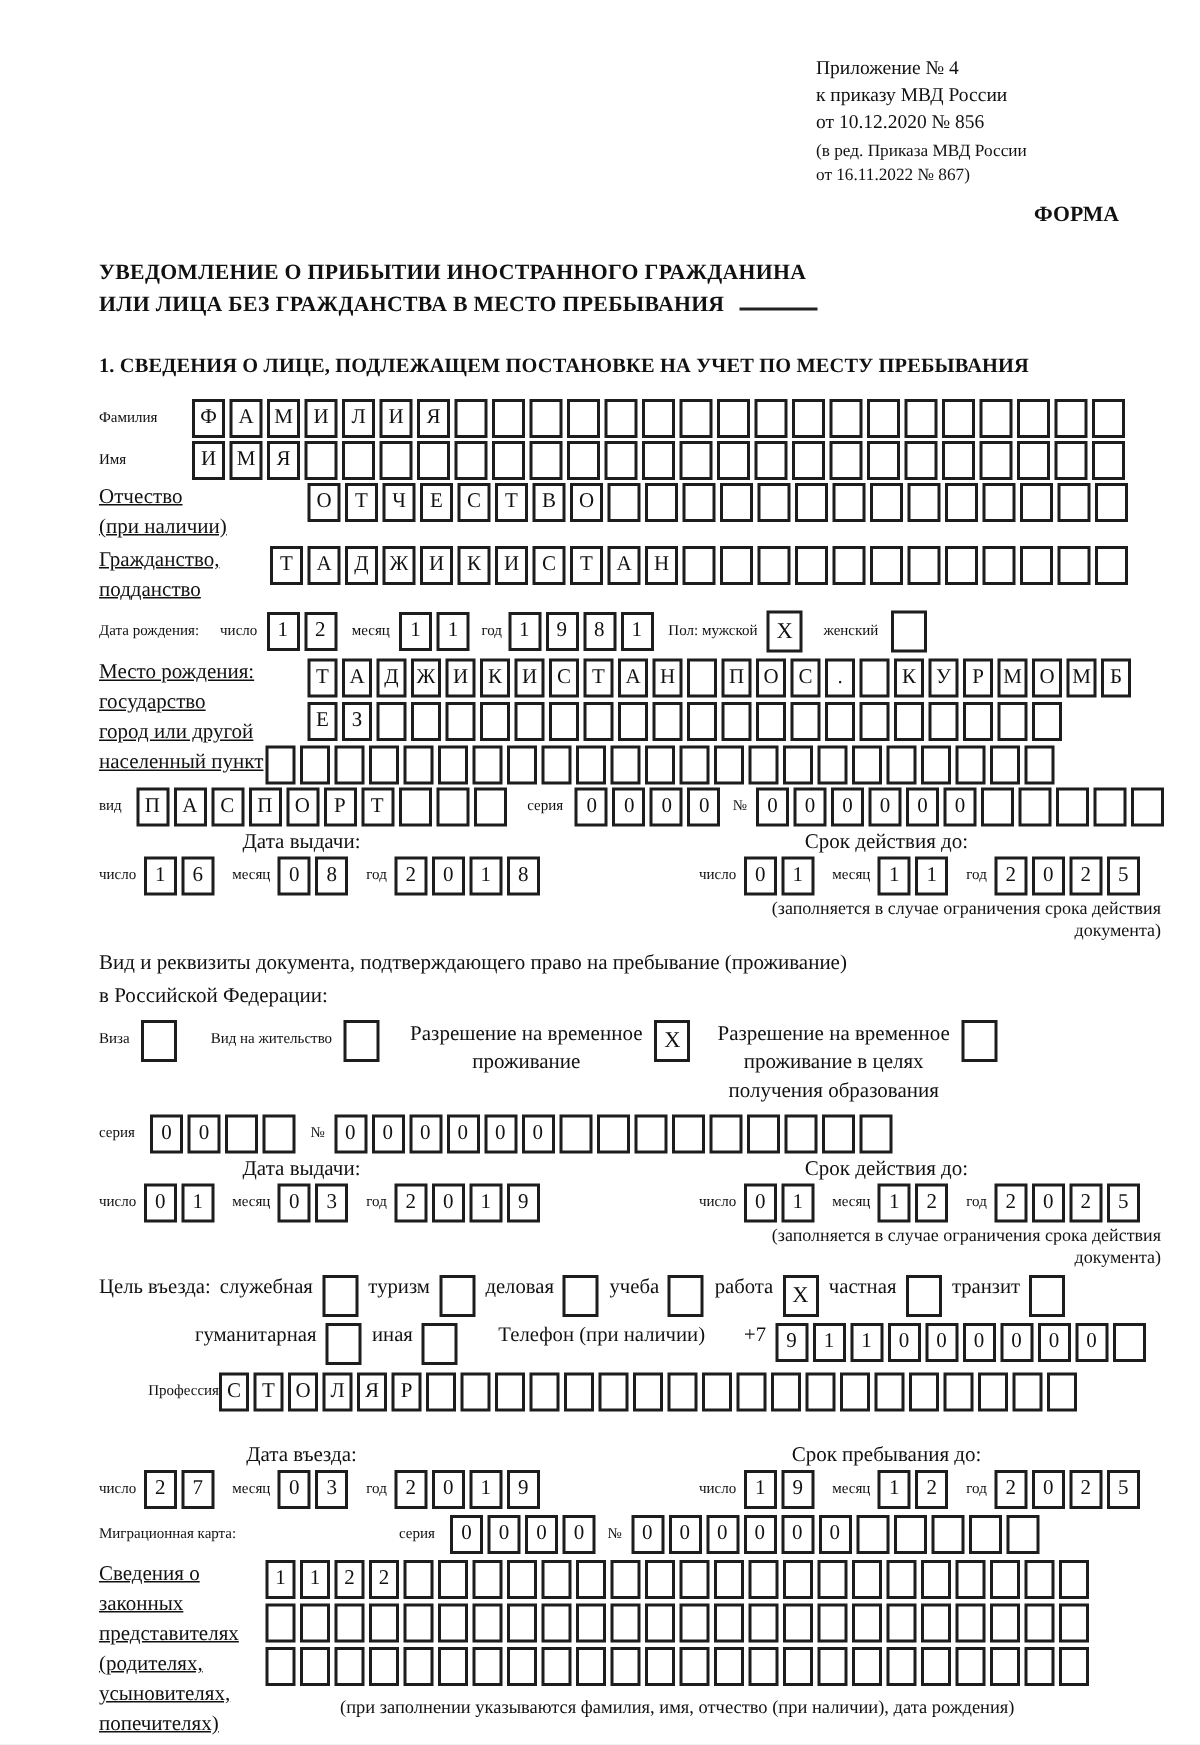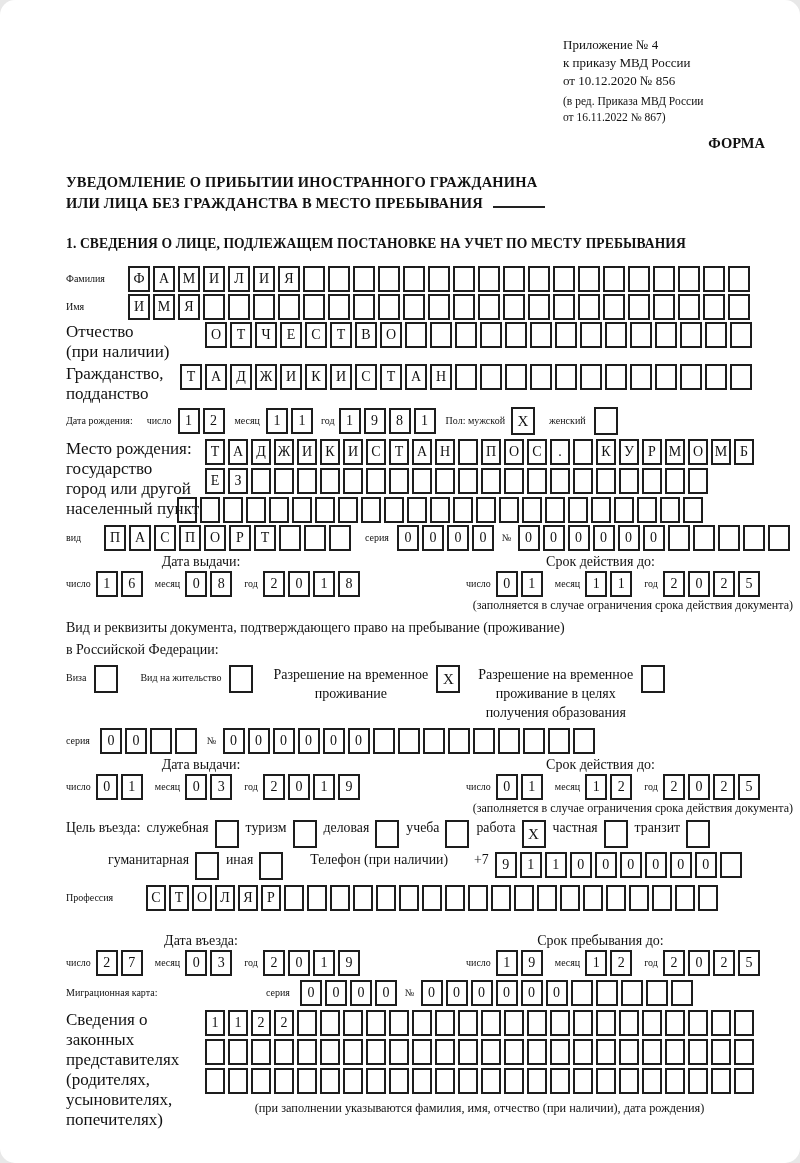--- a/index.html
+++ b/index.html
@@ -1,20 +1,20 @@
 <!DOCTYPE html>
 <html><head>
 <meta charset="utf-8">
 <style>
   html,body { margin:0; padding:0; background:#e8e8e8; }
   .page {
     width:800px; height:1163px; background:#ffffff; color:#111;
     font-family:"Liberation Serif","DejaVu Serif",serif;
-    box-sizing:border-box; padding:36px 5px 0 66px;
-    margin:0 auto; overflow:hidden; position:relative;border-radius:15px;
+    box-sizing:border-box; padding:36px 24px 0 66px;
+    margin:0 auto; overflow:hidden; position:relative;
   }
   .annex { margin-left:auto; width:232px; font-size:13px; line-height:18px; }
   .annex .small { font-size:11.5px; line-height:16px; margin-top:3px; }
   .forma { text-align:right; padding-right:30px; font-weight:bold; font-size:14.5px; margin-top:10px; }
   .title { text-align:left; font-weight:bold; font-size:14.5px; line-height:21px; margin-top:20px; letter-spacing:.2px; }
   .blankline { display:inline-block; width:52px; border-bottom:2px solid #222; height:12px; margin-left:10px; }
   .sect { font-weight:bold; font-size:13.6px; margin-top:22px; letter-spacing:.1px; }
 
   .frow { display:flex; align-items:flex-start; margin-bottom:2px; }
   .lbl { font-size:10px; line-height:26px; white-space:nowrap; }
@@ -29,21 +29,21 @@
     width:20px; height:24px; border:2px solid #1d1d1d; flex:0 0 auto;
     display:inline-flex; align-items:center; justify-content:center;
     font-size:15px; font-weight:500; vertical-align:middle;
   }
   .mt14 { margin-top:14px; }
   .w62 { width:62px; flex:0 0 auto; }
   .w111 { width:111px; flex:0 0 auto; }
   .w114 { width:114px; flex:0 0 auto; }
   .w139 { width:139px; flex:0 0 auto; }
   .ml28 { margin-left:28px; }
-  .labcol div { line-height:20px; font-size:17px; white-space:nowrap; }
+  .labcol div { line-height:20px; font-size:14px; white-space:nowrap;text-decoration:underline; }
   .stack { display:flex; flex-direction:column; gap:3px; }
 
   .dochead { text-align:center; font-weight:bold; font-size:13.5px; margin:4px 60px 3px 0; }
 
   .dates-pair { display:flex; margin-bottom:4px; }
   .dcol.left { width:400px; flex:0 0 auto; }
   .dcol.right { flex:1; }
   .dhead { text-align:center; font-size:14px; line-height:17px; }
   .dcol.left .dhead { padding-right:130px; }
   .dcol.right .dhead { padding-right:60px; }
@@ -524,41 +524,41 @@
     <span class="chk"></span>
     <span class="plbl">работа</span>
     <span class="chk">X</span>
     <span class="plbl">частная</span>
     <span class="chk"></span>
     <span class="plbl">транзит</span>
     <span class="chk"></span>
   </div>
 
   <div class="purpose-row" style="margin-top:4px;">
-    <span class="plbl" style="margin-left:42px;">гуманитарная</span>
+    <span class="plbl" style="margin-left:64px;">гуманитарная</span>
     <span class="chk"></span>
     <span class="plbl">иная</span>
     <span class="chk"></span>
     <span class="plbl" style="margin:0 26px 0 20px;">Телефон (при наличии)</span>
     <span class="plbl" style="margin-right:6px;">+7</span>
     <div class="boxes">
         <div class="cell">9</div>
         <div class="cell">1</div>
         <div class="cell">1</div>
         <div class="cell">0</div>
         <div class="cell">0</div>
         <div class="cell">0</div>
         <div class="cell">0</div>
         <div class="cell">0</div>
         <div class="cell">0</div>
         <div class="cell"></div>
       </div>
   </div>
 
-  <div class="frow" style="margin-top:5px;">
+  <div class="frow" style="margin-top:5px;text-align:right;">
     <span class="lbl" style="width:80px; flex:0 0 auto;">Профессия</span>
     <div class="boxes tight">
         <div class="cell">С</div>
         <div class="cell">Т</div>
         <div class="cell">О</div>
         <div class="cell">Л</div>
         <div class="cell">Я</div>
         <div class="cell">Р</div>
         <div class="cell"></div>
         <div class="cell"></div>
@@ -647,21 +647,21 @@
         <div class="cell">0</div>
         <div class="cell">0</div>
         <div class="cell"></div>
         <div class="cell"></div>
         <div class="cell"></div>
         <div class="cell"></div>
         <div class="cell"></div>
       </div>
   </div>
 
-  <div class="rep-block" style="margin-top:4px;gap:28px;">
+  <div class="rep-block" style="margin-top:4px;">
     <div class="labcol w111">
       <div>Сведения о</div>
       <div>законных</div>
       <div>представителях</div>
       <div>(родителях,</div>
       <div>усыновителях,</div>
       <div>попечителях)</div>
     </div>
     <div class="rep-right">
       <div class="stack">

